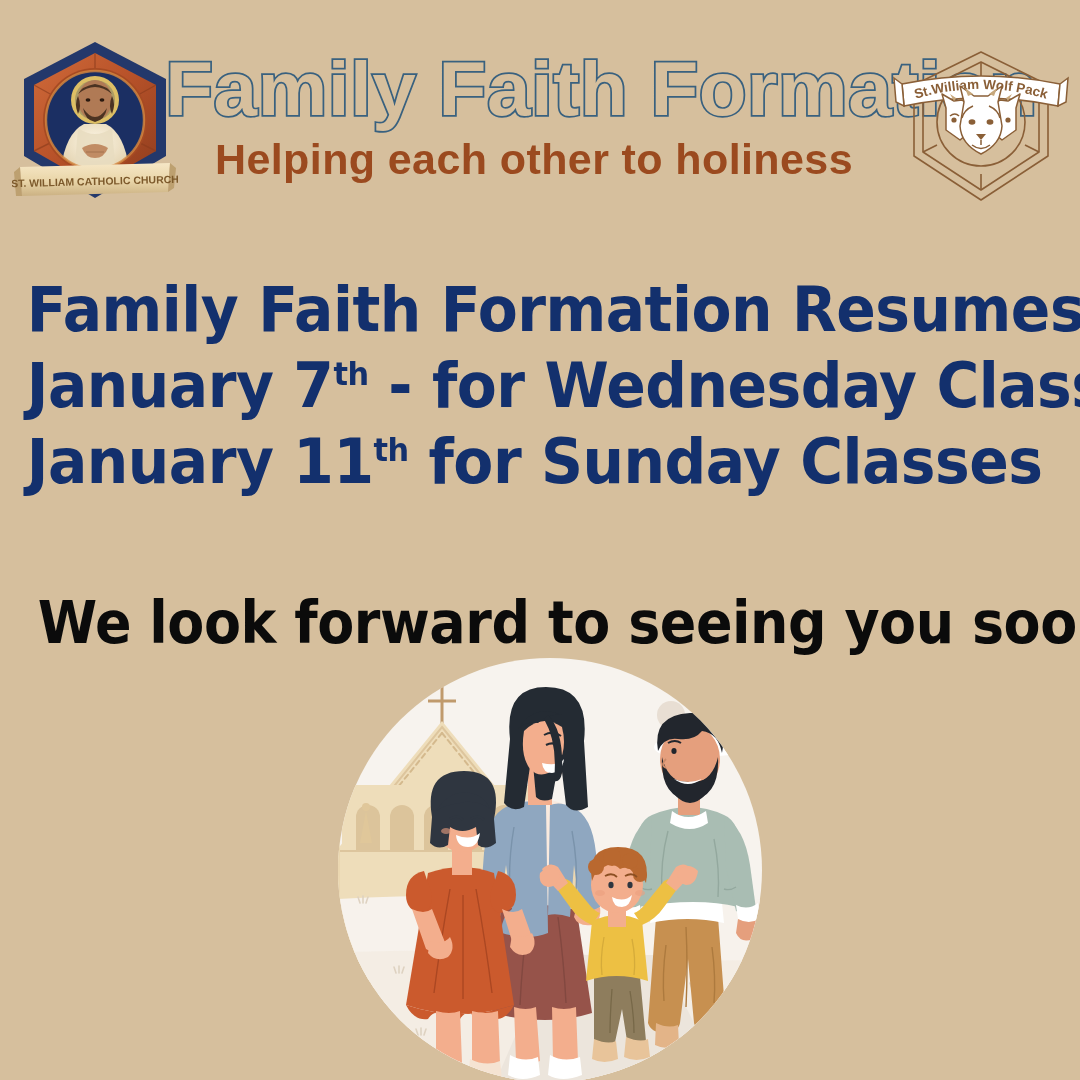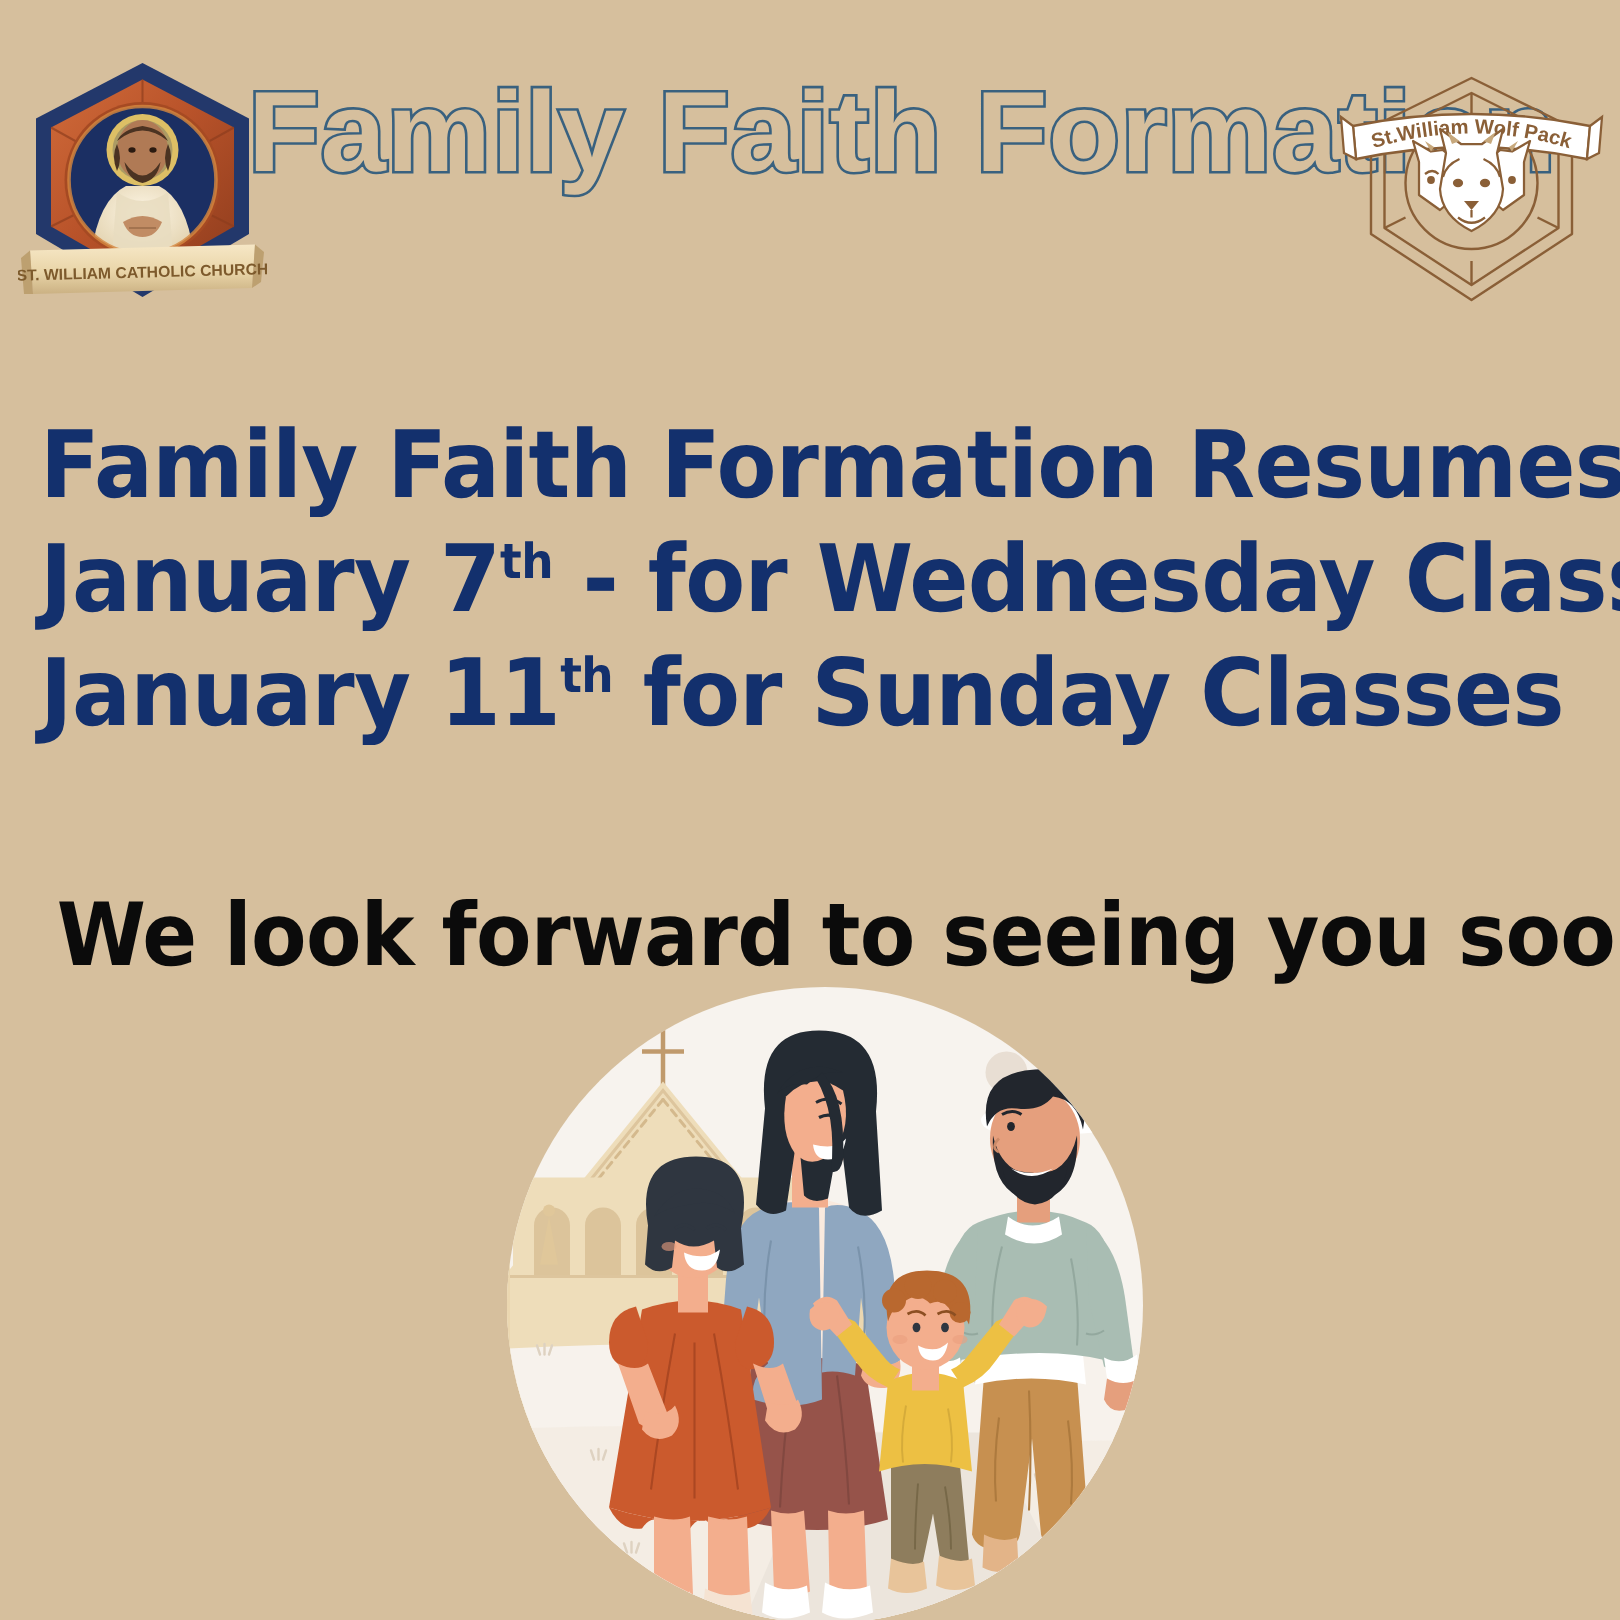--- a/index.html
+++ b/index.html
@@ -196,20 +196,21 @@
           <path d="M8 131 L158 127 L156 156 L10 160 Z" fill="url(#cgBanner)"></path>
           <path d="M8 131 L2 136 L4 160 L10 160 Z" fill="#bda070"></path>
           <path d="M158 127 L164 132 L162 152 L156 156 Z" fill="#bda070"></path>
           <text x="83" y="149" font-family="'Liberation Sans',sans-serif" font-size="10.5" font-weight="bold" fill="#7d5a2c" text-anchor="middle" transform="rotate(-1.5 83 147)">ST. WILLIAM CATHOLIC CHURCH</text>
         </g>
       </svg>
     </div>
 
     <div id="header-text">
       <div id="brand-title">Family Faith Formation</div>
+      <div id="brand-tagline">Helping each other to holiness</div>
     </div>
 
     <div id="crest-wolfpack">
       <svg viewBox="0 0 186 168" width="186" height="168">
         <g fill="none" stroke="#8a5f37" stroke-width="1.6" stroke-linejoin="round">
 
           <polygon points="93,8 160,41 160,112 93,156 26,112 26,41"></polygon>
           <polygon points="93,18 151,47 151,108 93,146 35,108 35,47"></polygon>
 
           <circle cx="93" cy="78" r="44"></circle>

